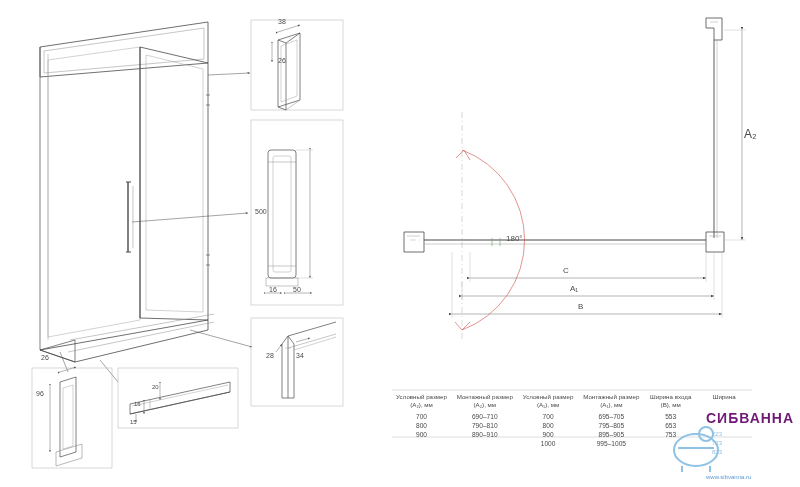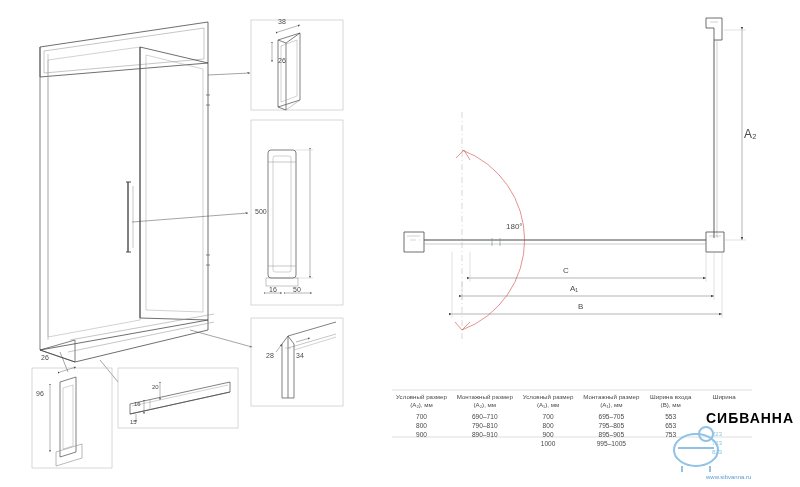--- a/index.html
+++ b/index.html
@@ -43,21 +43,21 @@
     font-size:6.6px;
   }
   .logo{
     position:absolute;
     left:672px;top:408px;
     width:122px;height:72px;
   }
   .logo-text{
     position:absolute;left:706px;top:410px;
     font-size:14px;letter-spacing:1px;
-    color:#000000;font-weight:bold;
+    color:#701a75;font-weight:bold;
   }
   .logo-url{
     position:absolute;left:706px;top:474px;
     font-size:6px;color:#5a9ad0;
   }
   .logo-nums{
     position:absolute;left:712px;top:430px;
     font-size:6px;color:#8fc2e4;line-height:1.5;
   }
 </style>
@@ -240,21 +240,21 @@
   <div class="lbl" style="left:41px;top:354px;">26</div>
   <div class="lbl" style="left:36px;top:390px;">96</div>
 
   <div class="lbl sm" style="left:152px;top:384px;">20</div>
   <div class="lbl sm" style="left:134px;top:401px;">16</div>
   <div class="lbl sm" style="left:130px;top:419px;">15</div>
 
   <div class="lbl" style="left:266px;top:352px;">28</div>
   <div class="lbl" style="left:296px;top:352px;">34</div>
 
-  <div class="lbl" style="left:506px;top:222px;font-size:8px;">180°</div>
+  <div class="lbl" style="left:506px;top:234px;font-size:8px;">180°</div>
   <div class="lbl" style="left:744px;top:128px;font-size:12px;">A₂</div>
   <div class="lbl" style="left:563px;top:266px;font-size:8px;">C</div>
   <div class="lbl" style="left:570px;top:284px;font-size:8px;">A₁</div>
   <div class="lbl" style="left:578px;top:302px;font-size:8px;">B</div>
 
   <table class="spec-table">
     <thead>
       <tr>
         <th style="width:62px;">Условный размер (A₂), мм</th>
         <th style="width:62px;">Монтажный размер (A₂), мм</th>

